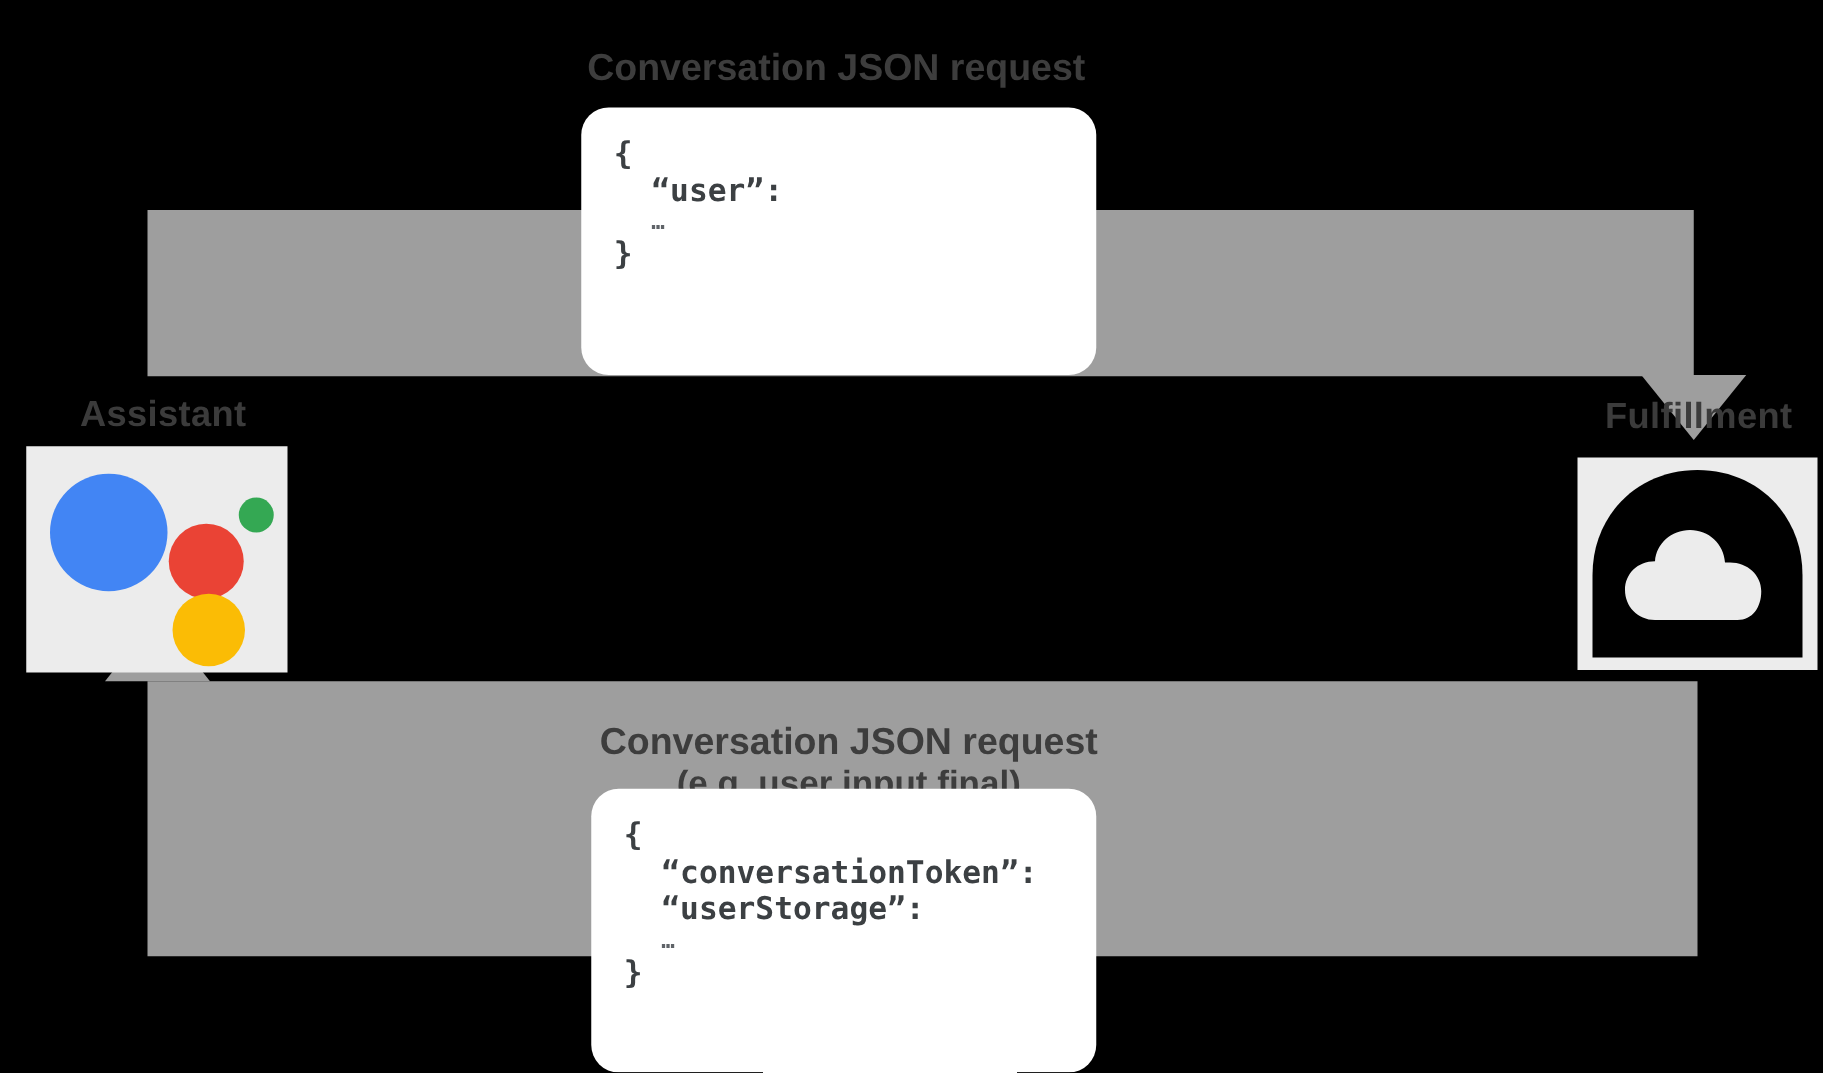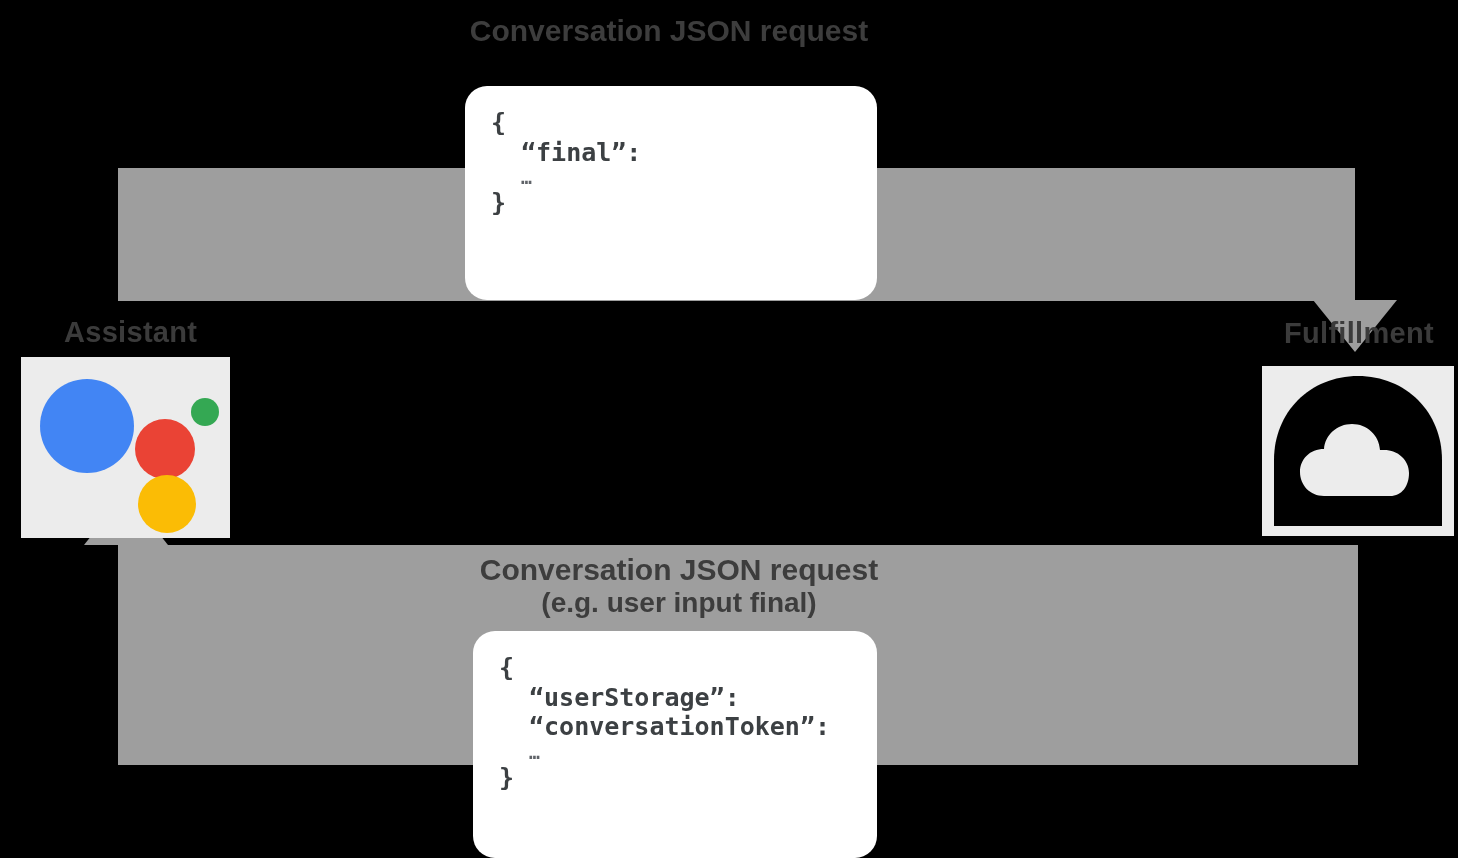--- a/index.html
+++ b/index.html
@@ -97,20 +97,21 @@
   #cloud-glyph { position: absolute; left: 10px; top: 8px; width: 172px; height: 154px; }
 
   
   .caption {
     position: absolute;
     color: #3d3d3d;
     font-weight: 700;
     text-align: center;
     white-space: nowrap;
     line-height: 1.12;
+    margin-top: 24px;
   }
   .caption .line1 { display: block; font-size: 30px; }
   .caption .line2 { display: block; font-size: 28px; }
   #caption-request  { left: 429px; top: 14px;  width: 480px; }
   #caption-response { left: 439px; top: 553px; width: 480px; }
 
   
   .json-card {
     position: absolute;
     background: #ffffff;
@@ -139,21 +140,21 @@
 
   <div class="band" id="band-response"></div>
   <div id="arrow-response-head"></div>
 
   <div class="caption" id="caption-request">
     <span class="line1">Conversation JSON request</span>
   </div>
 
   <div class="json-card" id="json-card-request">
     <span class="json-line">{</span>
-    <span class="json-line json-indent">“final”:</span>
+    <span class="json-line json-indent">“user”:</span>
     <span class="json-line json-ellipsis">…</span>
     <span class="json-line">}</span>
   </div>
 
   <div class="endpoint-label" id="assistant-label">Assistant</div>
   <div class="endpoint" id="assistant-tile">
     <span class="dot" id="dot-blue" style="background:#4285F4"></span>
     <span class="dot" id="dot-red" style="background:#EA4335"></span>
     <span class="dot" id="dot-yellow" style="background:#FBBC05"></span>
     <span class="dot" id="dot-green" style="background:#34A853"></span>
@@ -167,19 +168,19 @@
     </svg>
   </div>
 
   <div class="caption" id="caption-response">
     <span class="line1">Conversation JSON request</span>
     <span class="line2">(e.g. user input final)</span>
   </div>
 
   <div class="json-card" id="json-card-response">
     <span class="json-line">{</span>
+    <span class="json-line json-indent">“conversationToken”:</span>
     <span class="json-line json-indent">“userStorage”:</span>
-    <span class="json-line json-indent">“conversationToken”:</span>
     <span class="json-line json-ellipsis">…</span>
     <span class="json-line">}</span>
   </div>
 
 </div>
 
 </body></html>

